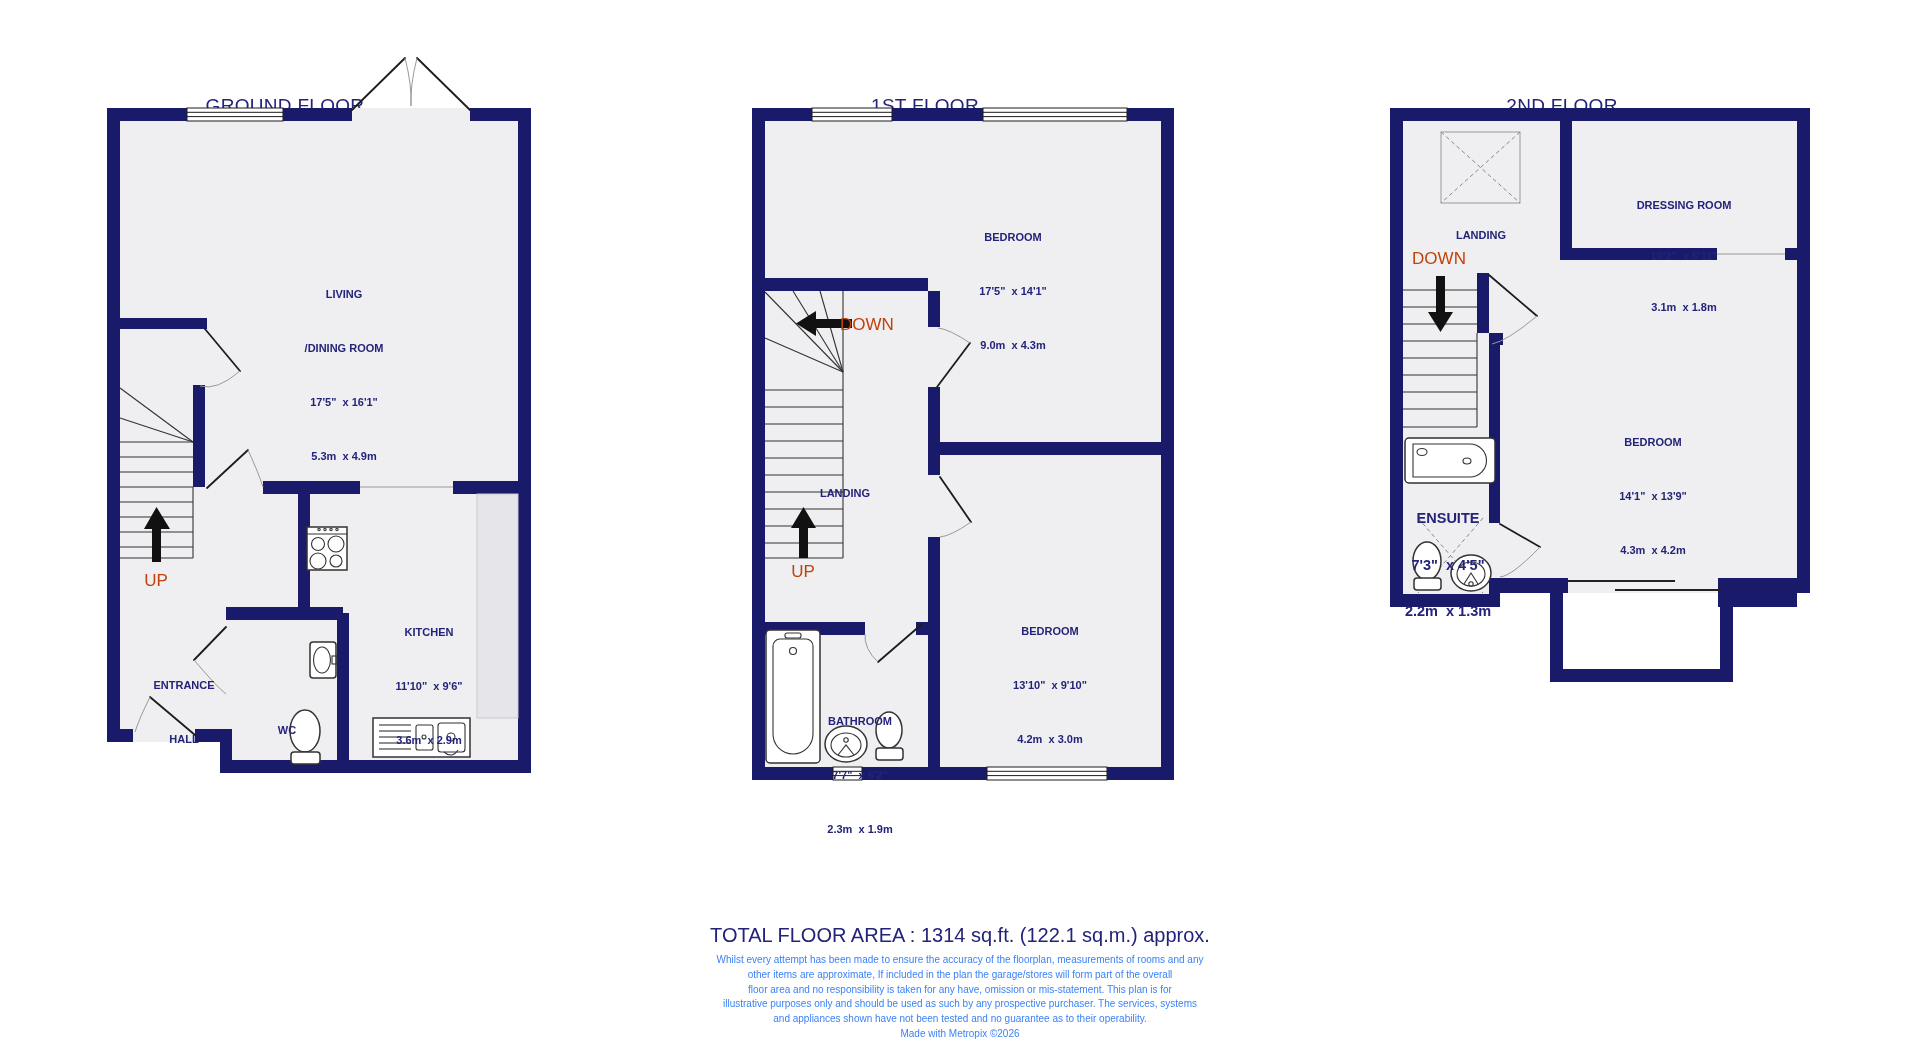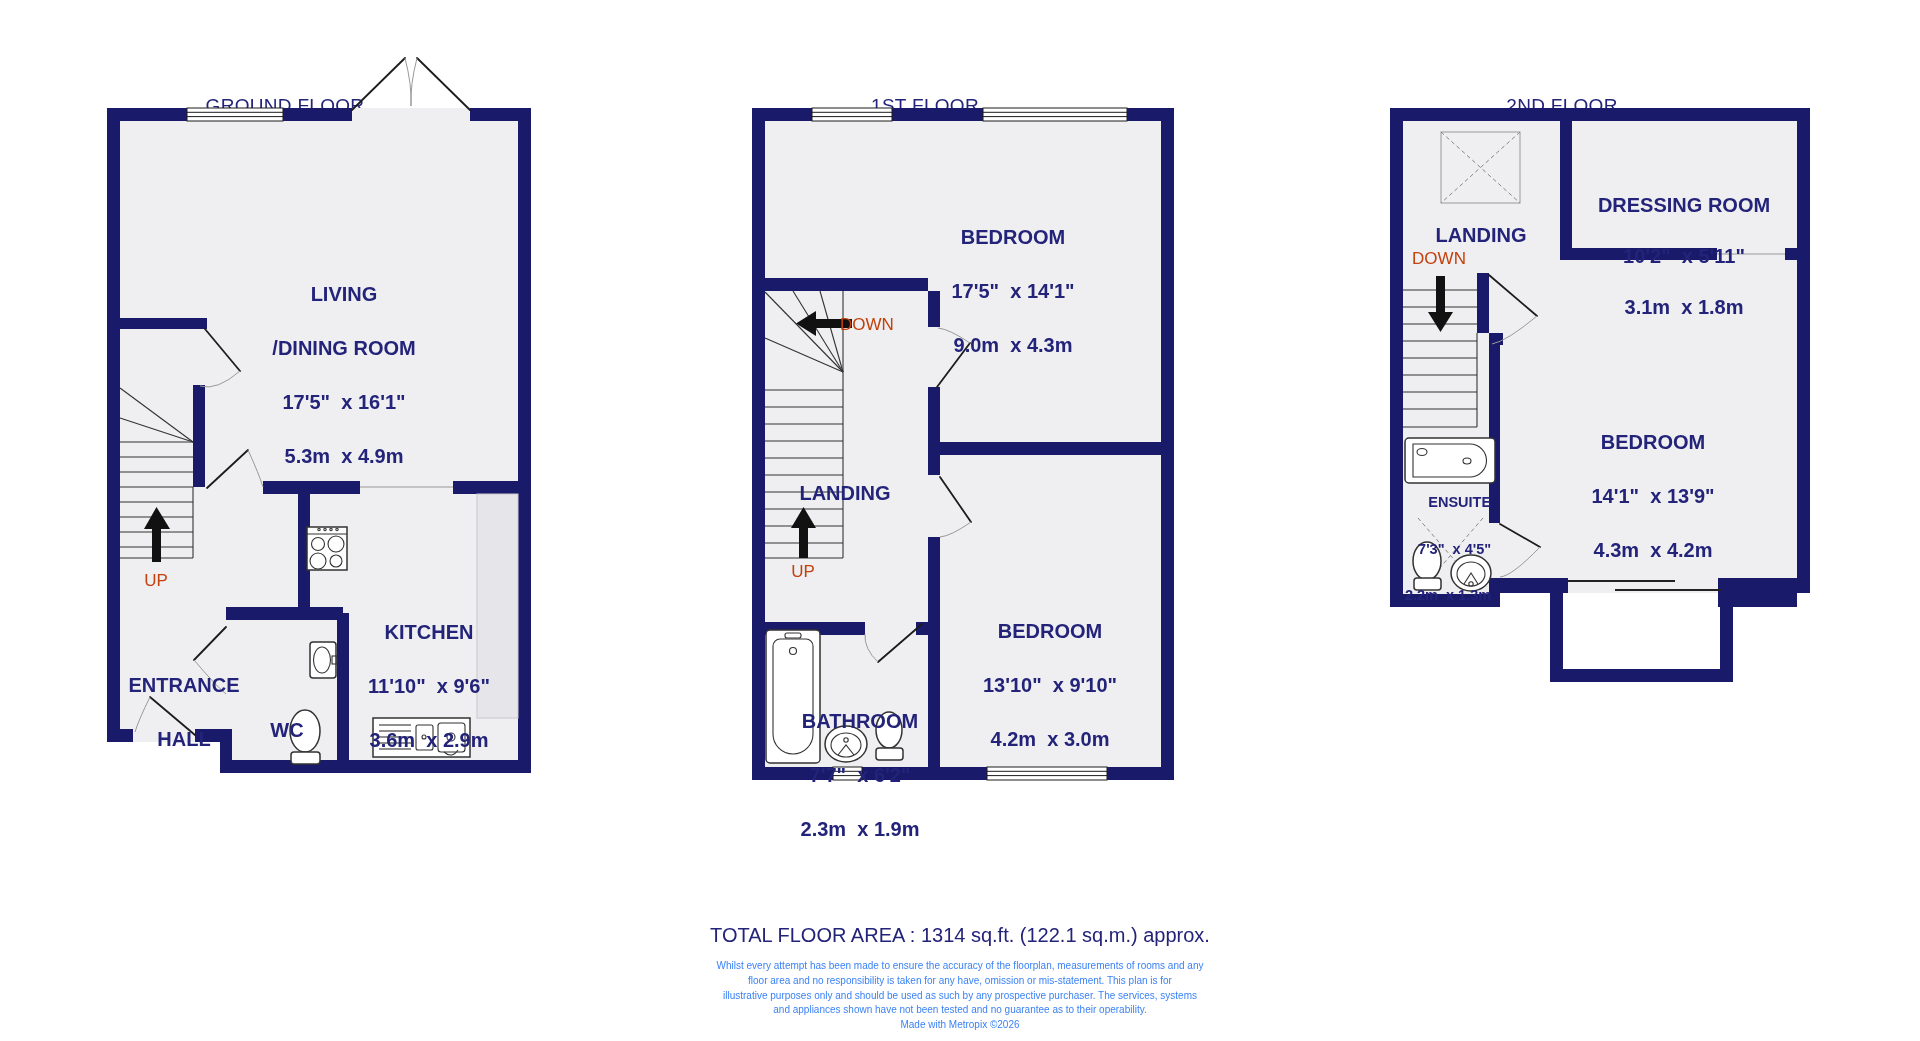--- a/index.html
+++ b/index.html
@@ -8,42 +8,42 @@
     --navy:#23237a;
     --counter:#e6e6ea;
   }
   *{box-sizing:border-box;margin:0;padding:0;}
   html,body{background:#fff;}
   body{font-family:"Liberation Sans", sans-serif;}
   #canvas{position:relative;width:1920px;height:1041px;background:#fff;overflow:hidden;}
   .floor-title{position:absolute;transform:translateX(-50%);text-align:center;
     color:var(--navy);font-size:19px;line-height:23px;letter-spacing:.3px;white-space:pre;}
   .room-label{position:absolute;transform:translateX(-50%);text-align:center;
-    color:var(--navy);font-weight:bold;font-size:20px;line-height:18px;white-space:pre;}
+    color:var(--navy);font-weight:bold;font-size:11px;line-height:18px;white-space:pre;}
   .room-label.small{font-size:14.5px;line-height:15.5px;}
   .dir-label{position:absolute;color:#c2410c;font-size:17px;line-height:20px;white-space:pre;}
   .centered{transform:translateX(-50%);text-align:center;}
   .plan-svg{position:absolute;top:40px;}
   
   .wall{fill:var(--wall);}
   .floor{fill:var(--floor);}
   .patch{fill:var(--floor);}
   .win{fill:#fff;stroke:#1c1c1c;stroke-width:1;}
   .winline{stroke:#1c1c1c;stroke-width:1;}
   .ln{stroke:#1c1c1c;stroke-width:1.8;fill:none;stroke-linecap:round;}
   .arc{stroke:#999;stroke-width:1;fill:none;}
   .thin{stroke:#999;stroke-width:1;fill:none;}
   .tread{stroke:#333;stroke-width:1.1;fill:none;}
   .dash{stroke:#888;stroke-width:1;fill:none;stroke-dasharray:4 3;}
   .fx{fill:#fff;stroke:#333;stroke-width:1.5;}
   .fx2{fill:none;stroke:#333;stroke-width:1.1;}
   .arrow{fill:#111;}
   .counter{fill:var(--counter);stroke:#c8c8ce;stroke-width:1;}
   #footer{position:absolute;left:960px;top:922px;transform:translateX(-50%);text-align:center;width:1100px;}
-  #footer .total{color:var(--navy);font-size:20px;line-height:26px;margin-bottom:11px;}
+  #footer .total{color:var(--navy);font-size:20px;line-height:26px;margin-bottom:5px;}
   #footer .disc{color:#3b82f6;font-size:10px;line-height:14.8px;}
 </style>
 </head>
 <body>
 
 <div id="canvas">
 
   <div class="floor-title" style="left:285px;top:48px;">
     <div>GROUND FLOOR</div>
     <div>478 sq.ft. (44.5 sq.m.) approx.</div>
@@ -361,29 +361,30 @@
   <div class="room-label" style="left:1684px;top:163px;line-height:17px;">
     <div>DRESSING ROOM</div>
     <div>10'2"  x 5'11"</div>
     <div>3.1m  x 1.8m</div>
   </div>
   <div class="room-label" style="left:1653px;top:397px;">
     <div>BEDROOM</div>
     <div>14'1"  x 13'9"</div>
     <div>4.3m  x 4.2m</div>
   </div>
-  <div class="room-label small" style="left:1448px;top:464px;text-align:right;">
+  <div class="room-label small" style="left:1448px;top:480px;">
     <div>ENSUITE</div>
     <div>7'3"  x 4'5"</div>
     <div>2.2m  x 1.3m</div>
   </div>
   <div class="dir-label centered" style="left:1439px;top:249px;">DOWN</div>
 
   <div id="footer">
     <div class="total">TOTAL FLOOR AREA : 1314 sq.ft. (122.1 sq.m.) approx.</div>
     <div class="disc">Whilst every attempt has been made to ensure the accuracy of the floorplan, measurements of rooms and any</div>
+    <div class="disc">other items are approximate, If included in the plan the garage/stores will form part of the overall</div>
     <div class="disc">floor area and no responsibility is taken for any have, omission or mis-statement. This plan is for</div>
     <div class="disc">illustrative purposes only and should be used as such by any prospective purchaser. The services, systems</div>
     <div class="disc">and appliances shown have not been tested and no guarantee as to their operability.</div>
     <div class="disc">Made with Metropix ©2026</div>
   </div>
 
 </div>
 
 </body></html>

